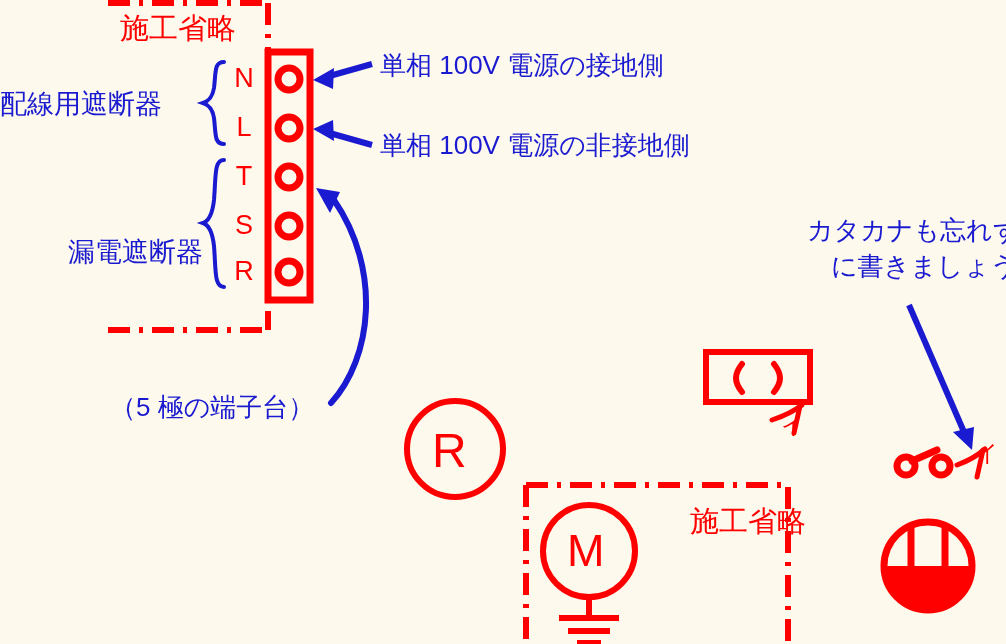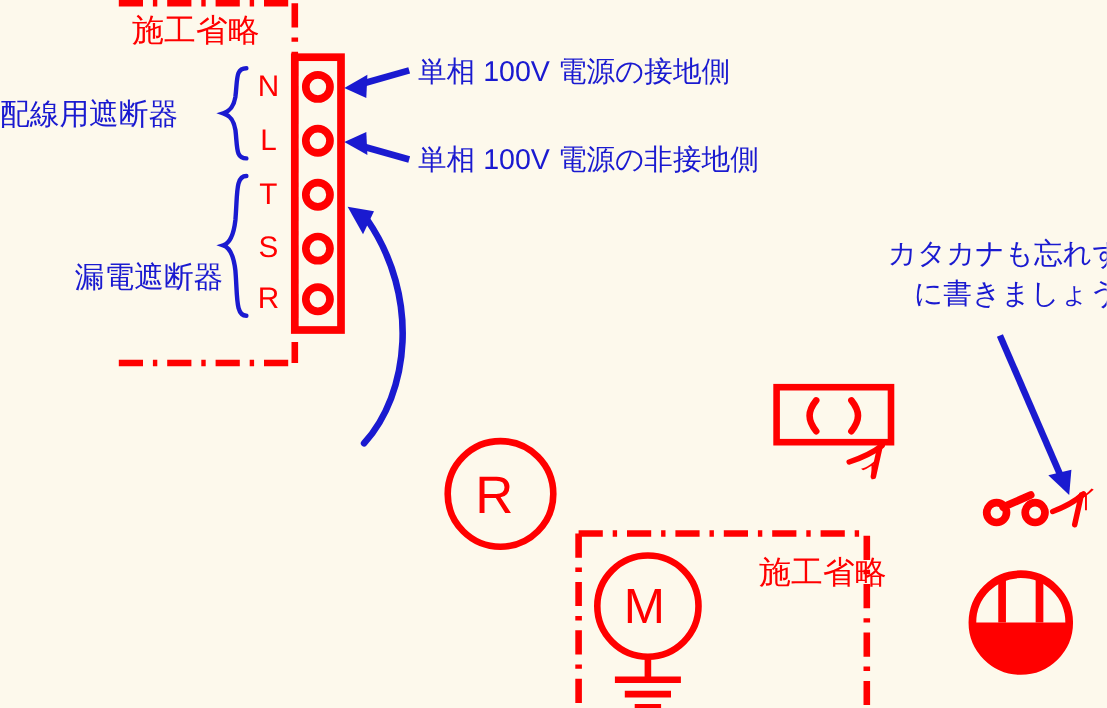--- a/index.html
+++ b/index.html
@@ -196,20 +196,21 @@
   <div class="txt red term-letter" style="left:231px; top:63px;">N</div>
   <div class="txt red term-letter" style="left:231px; top:112px;">L</div>
   <div class="txt red term-letter" style="left:231px; top:161px;">T</div>
   <div class="txt red term-letter" style="left:231px; top:210px;">S</div>
   <div class="txt red term-letter" style="left:231px; top:256px;">R</div>
 
   <div class="txt blue lbl-src-n">単相 100V 電源の接地側</div>
 
   <div class="txt blue lbl-src-l">単相 100V 電源の非接地側</div>
 
+  <div class="txt blue lbl-tb">（5 極の端子台）</div>
 
   <div class="txt blue lbl-hint1">カタカナも忘れず</div>
 
   <div class="txt blue lbl-hint2">に書きましょう！</div>
 
   <div class="txt red sym-letter-R">R</div>
 
   <div class="txt red sym-letter-M">M</div>
 
   <div class="txt red lbl-omit-motor">施工省略</div>

